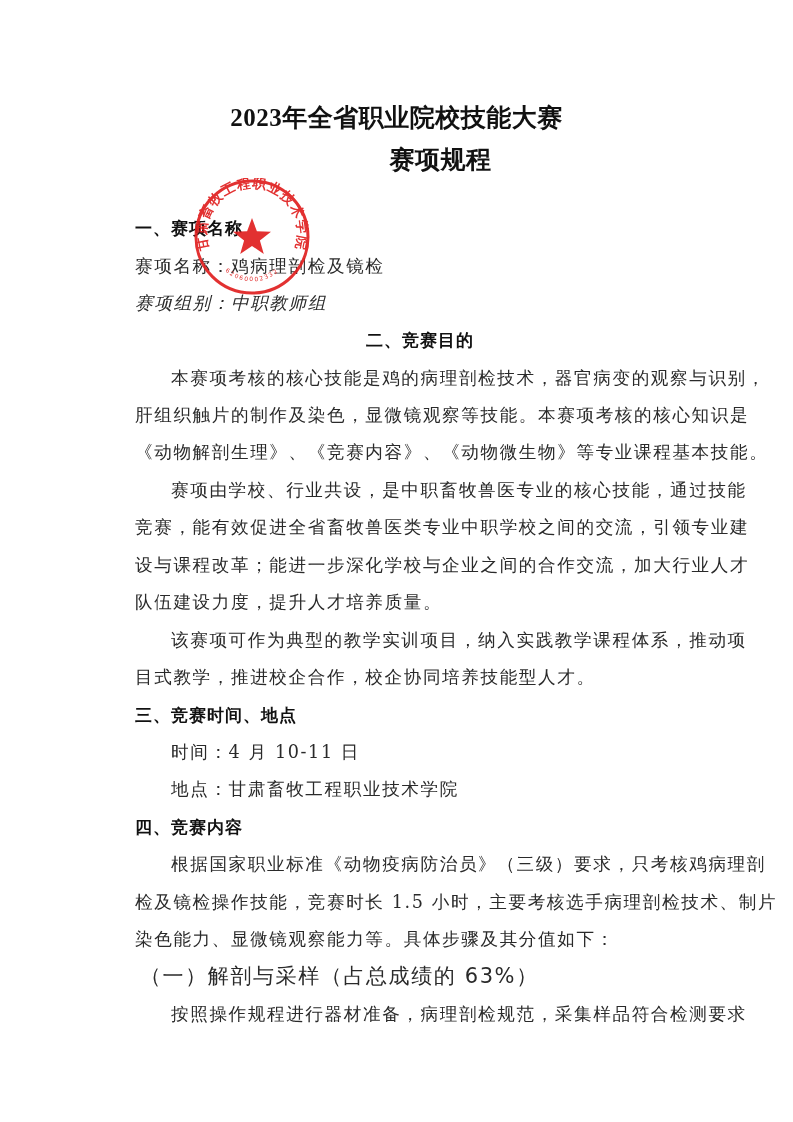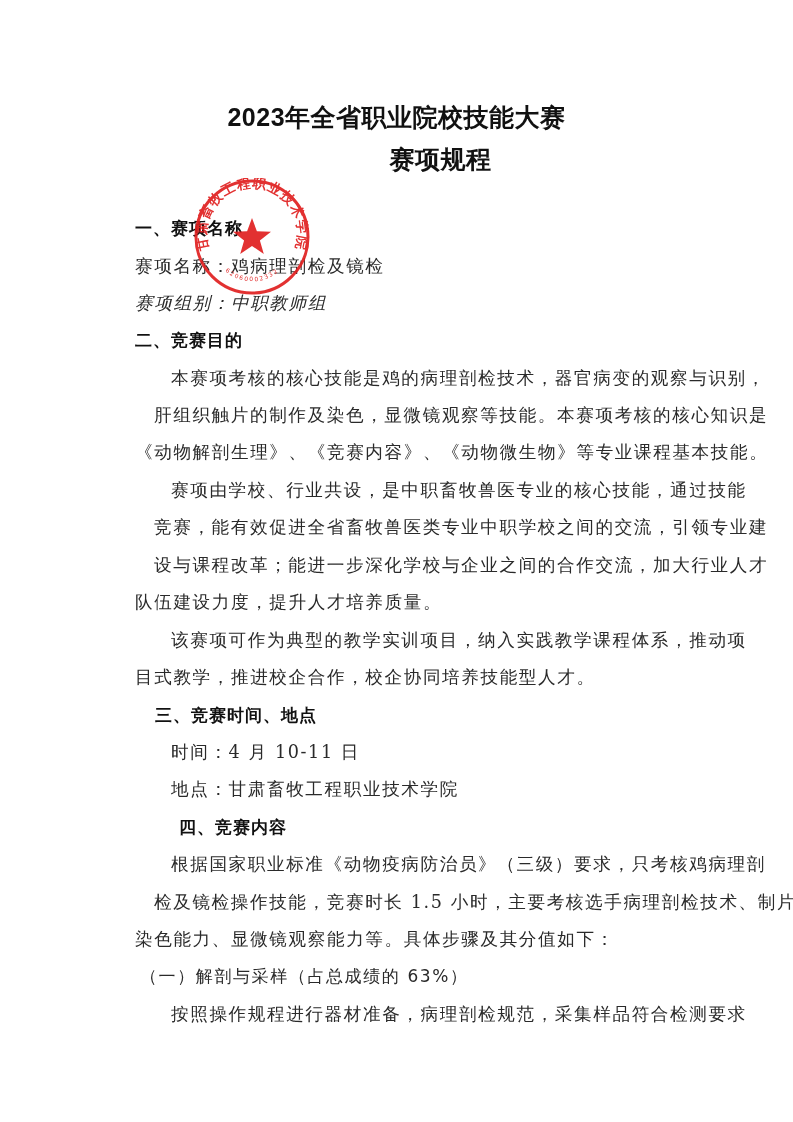--- a/index.html
+++ b/index.html
@@ -1,64 +1,64 @@
 <!DOCTYPE html>
 <html><head>
 <meta charset="utf-8">
 <style>
   html, body { margin: 0; padding: 0; background: #ffffff; }
   body { width: 793px; height: 1122px; position: relative; overflow: hidden;
          font-family: "DejaVu Serif", "Liberation Serif", serif; color: #222; }
   .page { position: absolute; left: 0; top: 0; width: 793px; height: 1122px; }
   .title { position: absolute; left: 0; width: 793px; text-align: center;
-           font-family: Liberation Sans, sans-serif; font-weight: bold;
+           font-family: Liberation Serif, serif; font-weight: bold;
            font-size: 25px; color: #111; letter-spacing: 0.5px; }
   .t1 { top: 101px; }
   .t2 { top: 143px; margin-left: 44px; }
   .line { position: absolute; left: 135px; width: 570px; font-size: 17.6px;
           letter-spacing: 1.6px; white-space: nowrap; line-height: 24px; color: #2a2a2a; }
   .heading { font-family: "DejaVu Sans", "Liberation Sans", sans-serif; font-weight: bold;
              font-size: 17px; color: #111; letter-spacing: 1px; }
   .ind1 { left: 171px; }
   .para-first { left: 171px; }
-  .justify { text-align: justify; text-align-last: justify; width: 565px; margin-left: 19px; }
+  .justify { text-align: justify; text-align-last: justify; width: 565px; }
   .justify-first { text-align: justify; text-align-last: justify; width: 529px; }
-  .sub { left: 135px; font-family: "DejaVu Sans", "Liberation Sans", sans-serif; font-size: 17px; }
+  .sub { left: 135px; font-family: "DejaVu Sans", "Liberation Sans", sans-serif; font-size: 21px; }
   .stamp { position: absolute; left: 193px; top: 178px; width: 118px; height: 118px; opacity: 0.92; }
 </style>
 </head>
 <body>
 
 <div class="page">
 
   <div class="title t1">2023年全省职业院校技能大赛</div>
   <div class="title t2">赛项规程</div>
 
   <div class="line heading" style="top:216px;">一、赛项名称</div>
   <div class="line ind1" style="top:254px; left:135px;">赛项名称：鸡病理剖检及镜检</div>
   <div class="line" style="top:291px;font-style:italic;">赛项组别：中职教师组</div>
 
-  <div class="line heading" style="top:328px;">二、竞赛目的</div>
+  <div class="line heading" style="top:328px;text-align:center;">二、竞赛目的</div>
   <div class="line para-first justify-first" style="top:366px;">本赛项考核的核心技能是鸡的病理剖检技术，器官病变的观察与识别，</div>
   <div class="line justify" style="top:403px;">肝组织触片的制作及染色，显微镜观察等技能。本赛项考核的核心知识是</div>
   <div class="line" style="top:440px;">《动物解剖生理》、《竞赛内容》、《动物微生物》等专业课程基本技能。</div>
 
   <div class="line justify" style="top:515px;">竞赛，能有效促进全省畜牧兽医类专业中职学校之间的交流，引领专业建</div>
   <div class="line para-first justify-first" style="top:478px;">赛项由学校、行业共设，是中职畜牧兽医专业的核心技能，通过技能</div>
   <div class="line justify" style="top:553px;">设与课程改革；能进一步深化学校与企业之间的合作交流，加大行业人才</div>
   <div class="line" style="top:590px;">队伍建设力度，提升人才培养质量。</div>
 
   <div class="line para-first justify-first" style="top:628px;">该赛项可作为典型的教学实训项目，纳入实践教学课程体系，推动项</div>
   <div class="line" style="top:665px;">目式教学，推进校企合作，校企协同培养技能型人才。</div>
 
-  <div class="line heading" style="top:703px;margin-left:20px;">三、竞赛时间、地点</div>
+  <div class="line heading" style="top:703px;">三、竞赛时间、地点</div>
   <div class="line ind1" style="top:740px;">时间：4 月 10-11 日</div>
   <div class="line ind1" style="top:777px;">地点：甘肃畜牧工程职业技术学院</div>
 
-  <div class="line heading" style="top:815px;margin-left:44px;">四、竞赛内容</div>
+  <div class="line heading" style="top:815px;">四、竞赛内容</div>
   <div class="line para-first justify-first" style="top:852px;">根据国家职业标准《动物疫病防治员》（三级）要求，只考核鸡病理剖</div>
   <div class="line justify" style="top:890px;">检及镜检操作技能，竞赛时长 1.5 小时，主要考核选手病理剖检技术、制片</div>
   <div class="line" style="top:927px;">染色能力、显微镜观察能力等。具体步骤及其分值如下：</div>
   <div class="line sub" style="top:964px; left:140px;">（一）解剖与采样（占总成绩的 63%）</div>
   <div class="line para-first justify-first" style="top:1002px;">按照操作规程进行器材准备，病理剖检规范，采集样品符合检测要求</div>
 
   <svg class="stamp" viewBox="0 0 118 118">
     <defs>
       <path id="sealArc" d="M 16 72 A 46 46 0 1 1 102 72" fill="none"></path>
       <path id="sealBottom" d="M 26 86 A 40 40 0 0 0 92 86" fill="none"></path>

